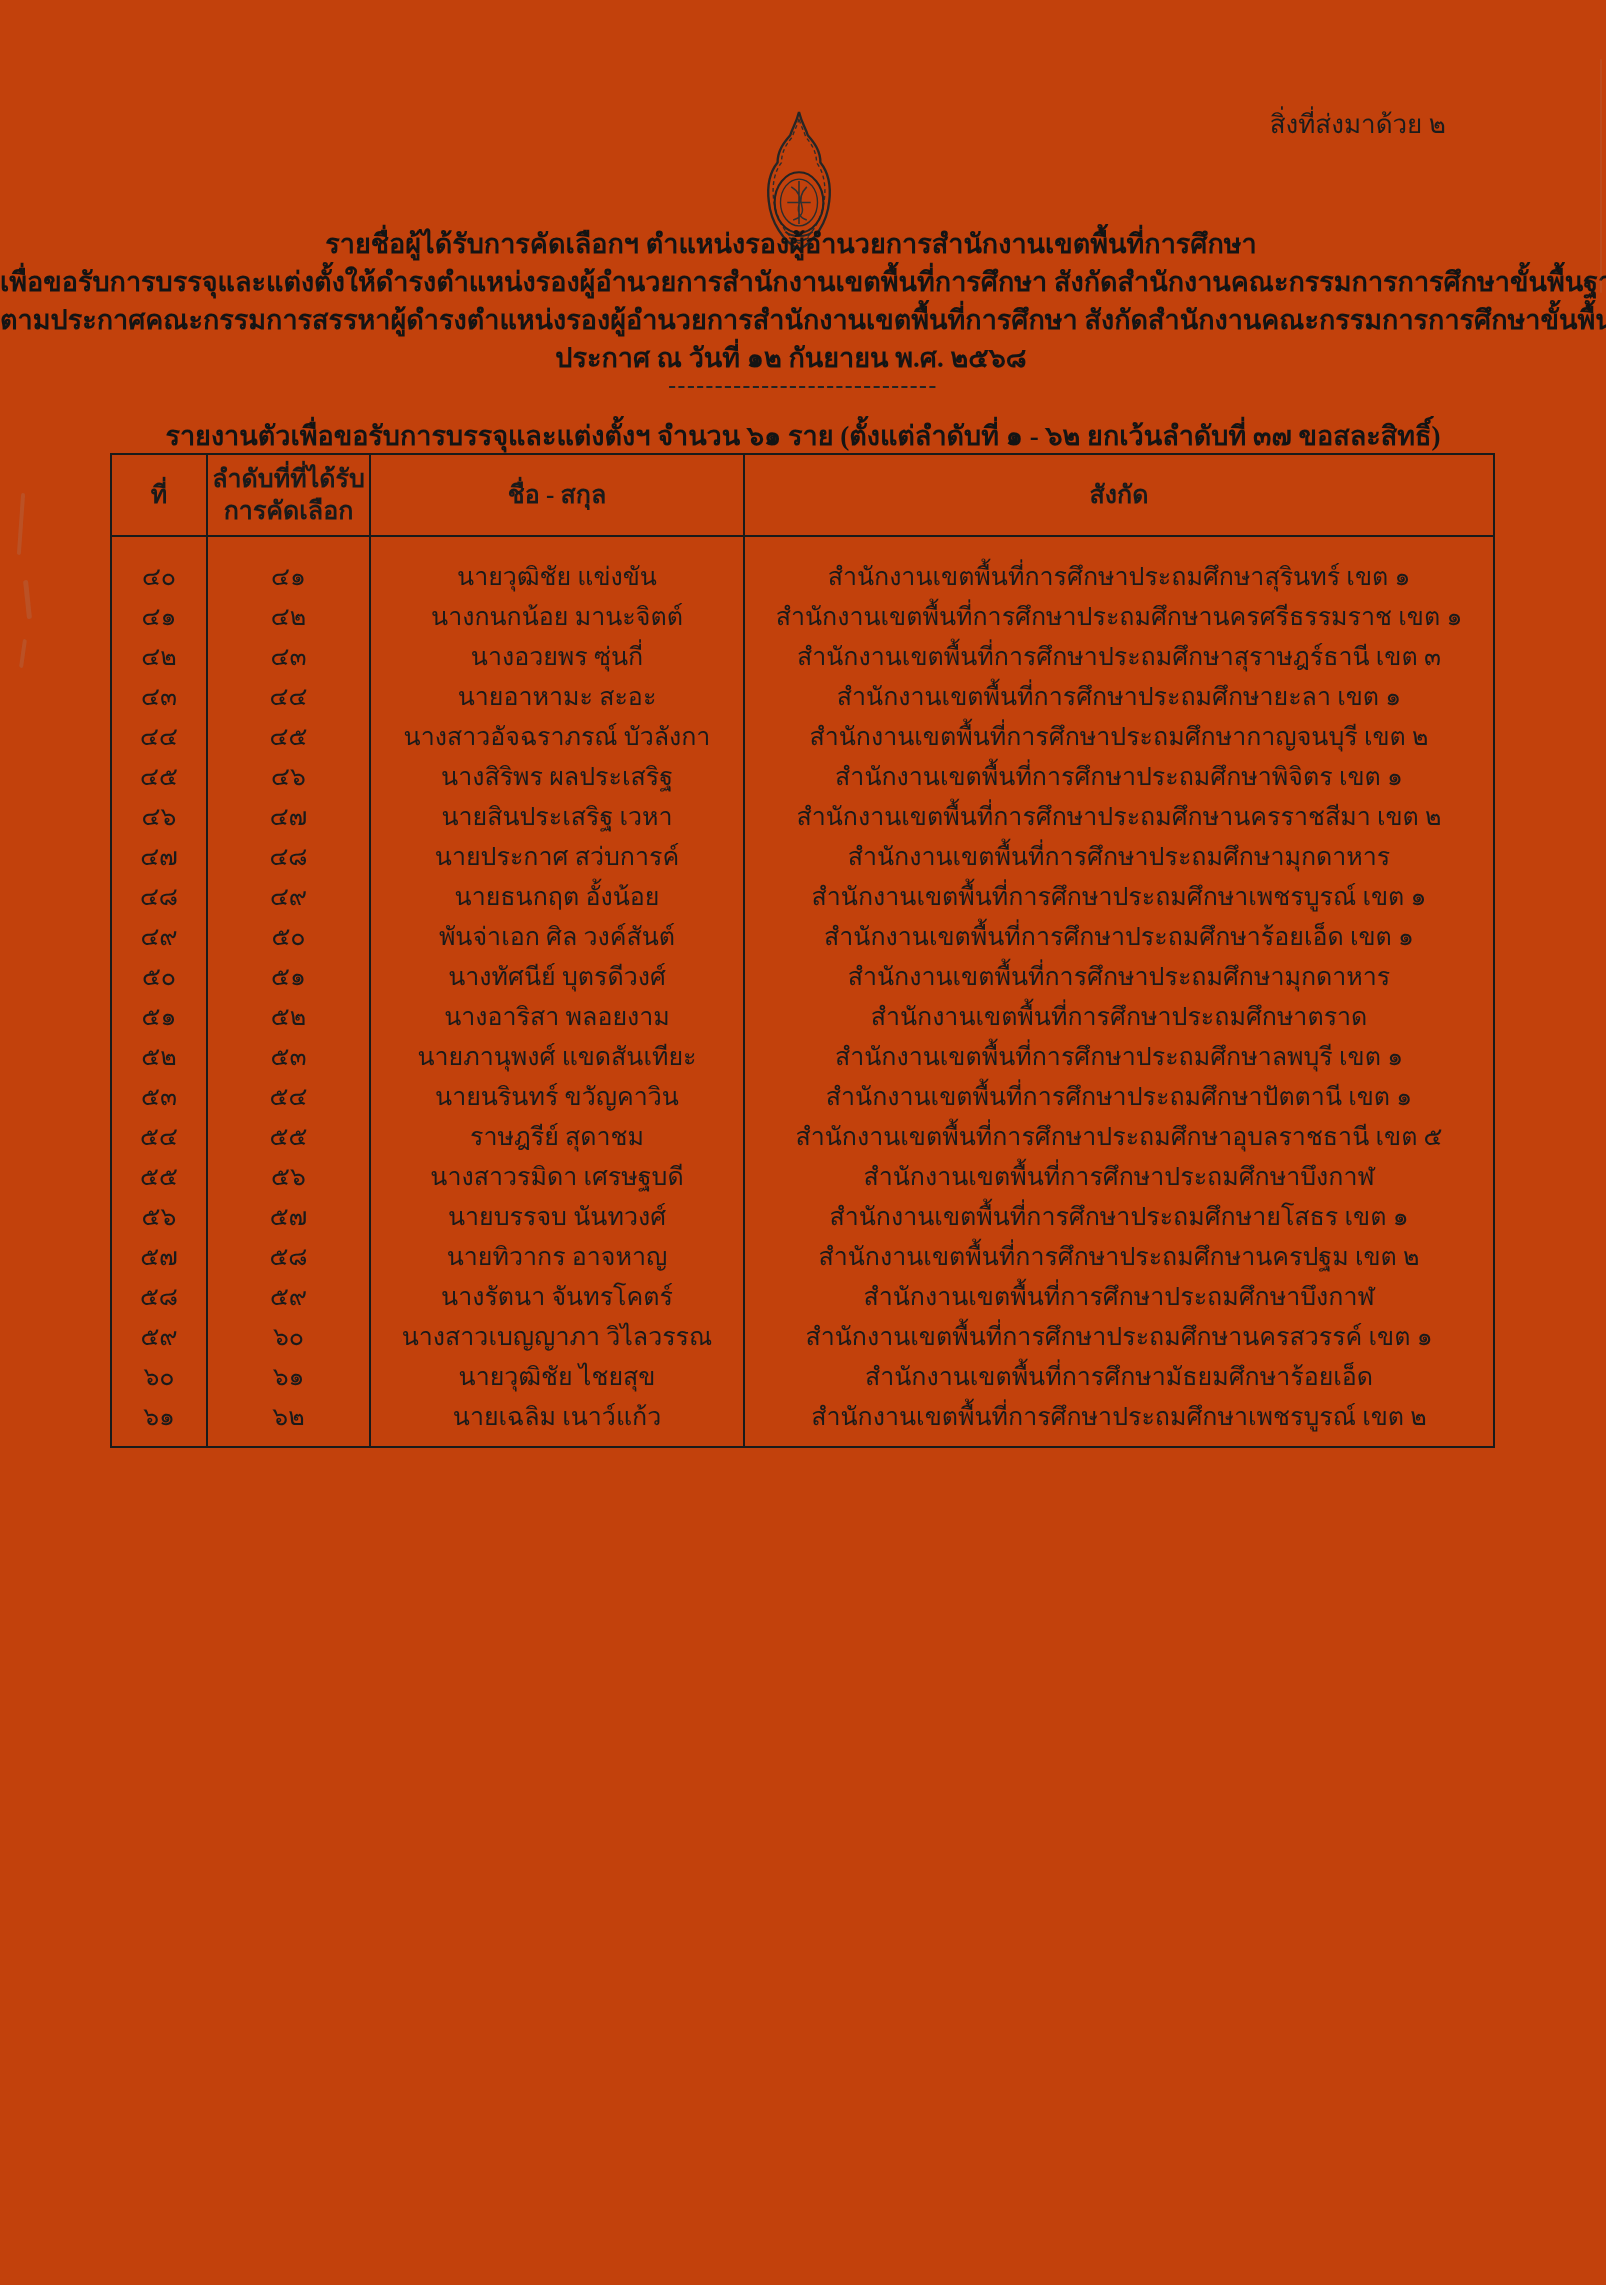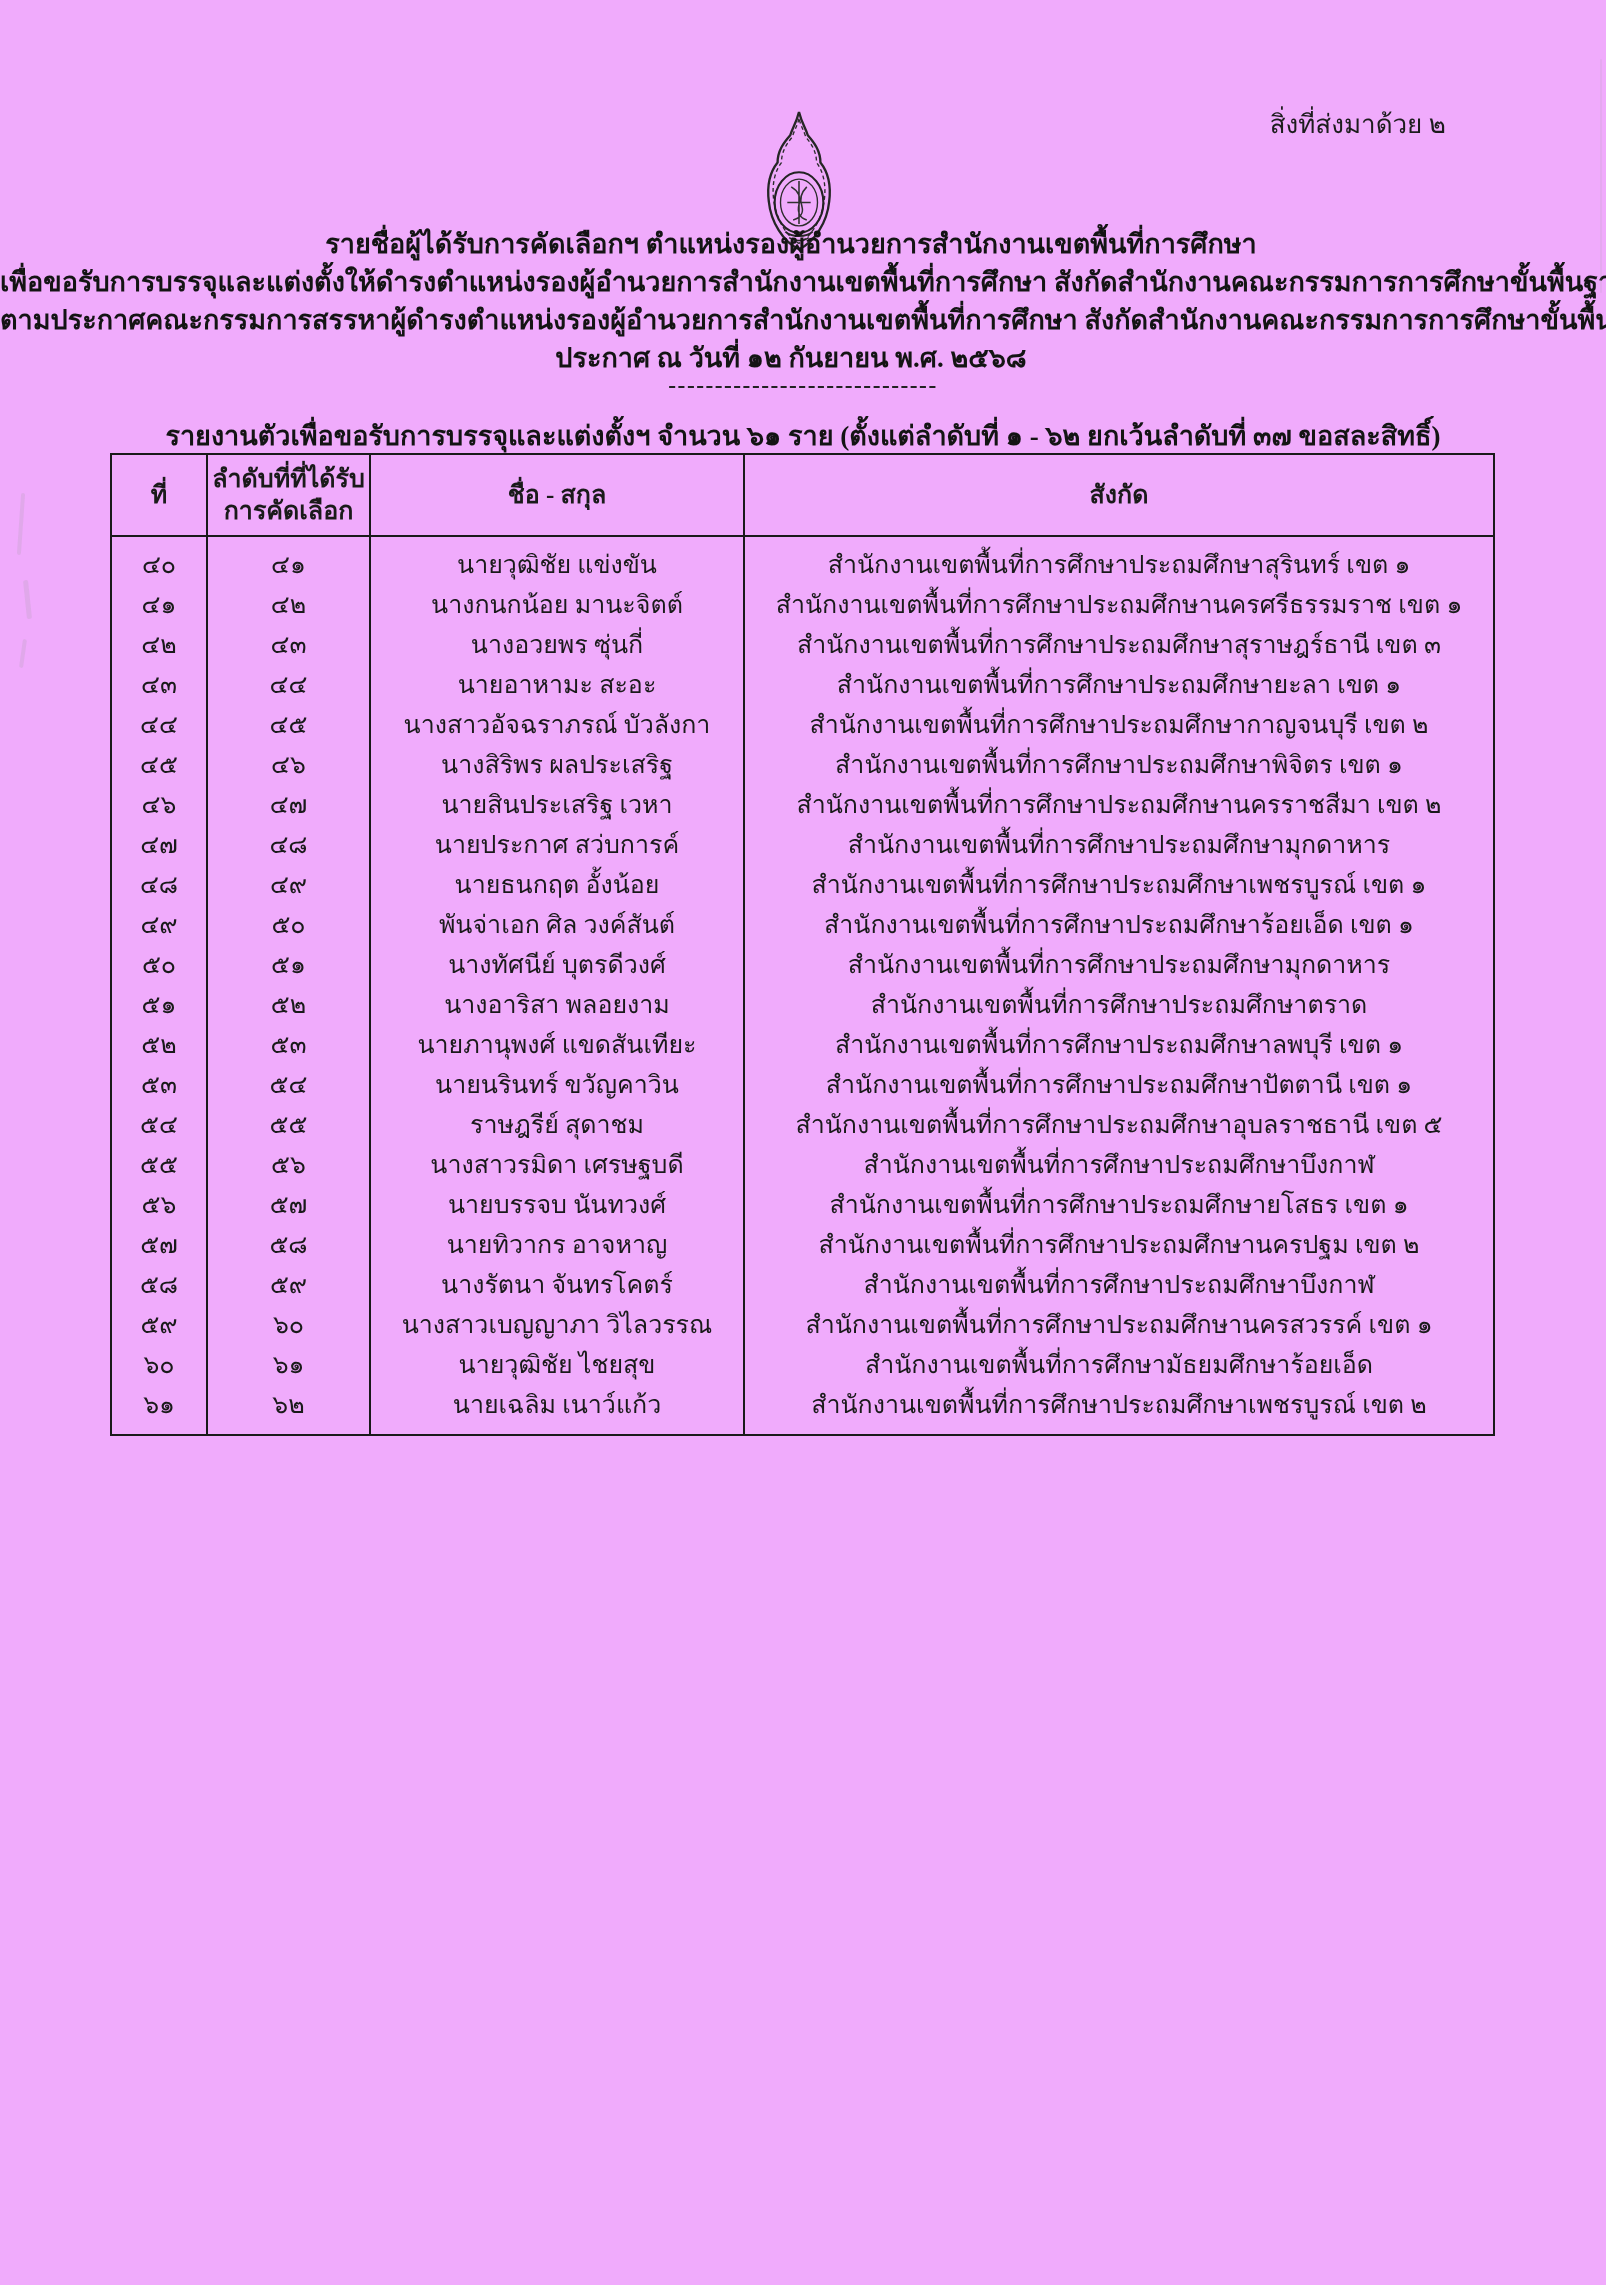--- a/index.html
+++ b/index.html
@@ -11,21 +11,21 @@
     width: 1606px;
     height: 2286px;
     position: relative;
     font-family: "Liberation Serif", "DejaVu Serif", serif;
     color: #161616;
     overflow: hidden;
   }
   .page {
     position: absolute;
     inset: 0;
-    background: #f0abfc;
+    background: #c2410c;
   }
   .attachment-note {
     position: absolute;
     top: 109px;
     right: 160px;
     font-size: 26px;
     line-height: 31px;
     color: #1c1c1c;
   }
   .logo {
@@ -100,21 +100,21 @@
     border-right: 2px solid #1a1a1a;
     border-top: none;
     border-bottom: none;
     vertical-align: middle;
     padding: 0;
     white-space: nowrap;
     overflow: hidden;
   }
   td.cell-no, td.cell-rank { text-align: center; }
   td.cell-name, td.cell-aff { text-align: center; padding-left: 8.8px; }
-  tbody tr:first-child td { padding-top: 7px; }
+  tbody tr:first-child td { padding-top: 19px; }
   tbody tr:last-child td { padding-bottom: 9.8px; }
   
   .scan-smudge {
     position: absolute;
     background: #9a9a9a;
     opacity: 0.18;
     border-radius: 2px;
   }
   .smudge-a { left: 18.5px; top: 493px; width: 3.9px; height: 62px; transform: rotate(4deg); }
   .smudge-b { left: 25px; top: 580px; width: 4.9px; height: 39px; transform: rotate(-6deg); }

